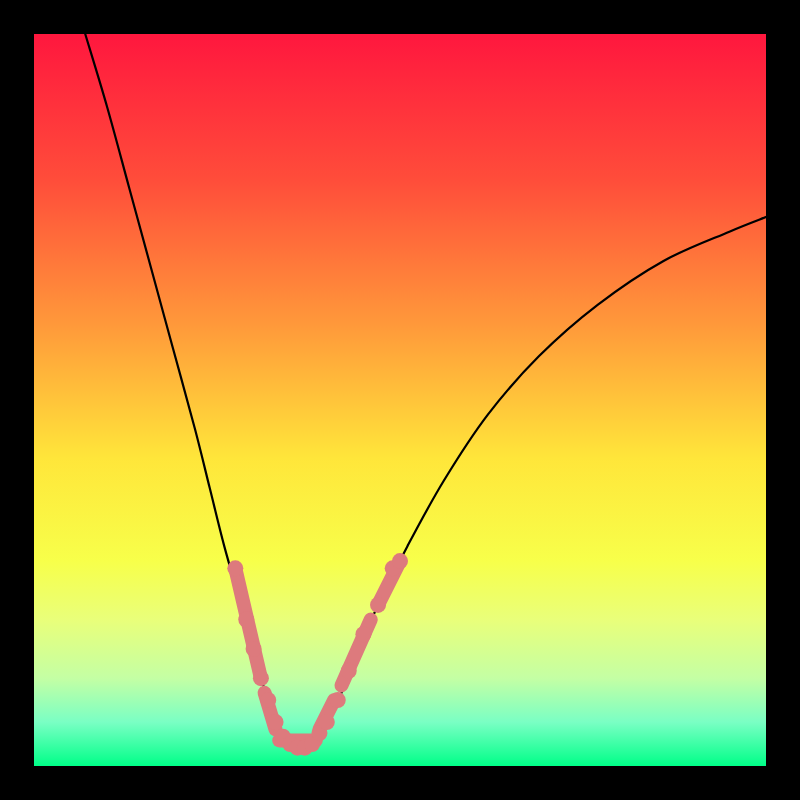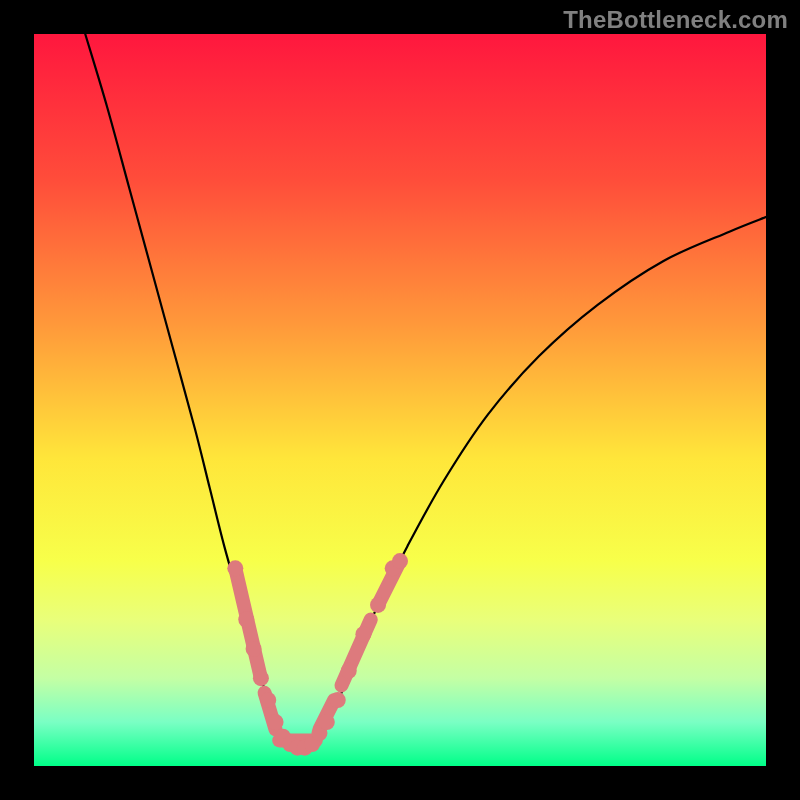--- a/index.html
+++ b/index.html
@@ -88,14 +88,13 @@
           <circle cx="292.8" cy="688.08" r="8" class="highlight-dot"></circle>
           <circle cx="303.78" cy="666.12" r="8" class="highlight-dot"></circle>
           <circle cx="314.76" cy="636.84" r="8" class="highlight-dot"></circle>
           <circle cx="329.40000000000003" cy="600.24" r="8" class="highlight-dot"></circle>
           <circle cx="344.03999999999996" cy="570.96" r="8" class="highlight-dot"></circle>
           <circle cx="358.68" cy="534.36" r="8" class="highlight-dot"></circle>
           <circle cx="366" cy="527.04" r="8" class="highlight-dot"></circle>
         </g>
     </svg>
   </div>
-  <div class="watermark">TheBottleneck.com</div>
 </div>
 
 </body></html>

